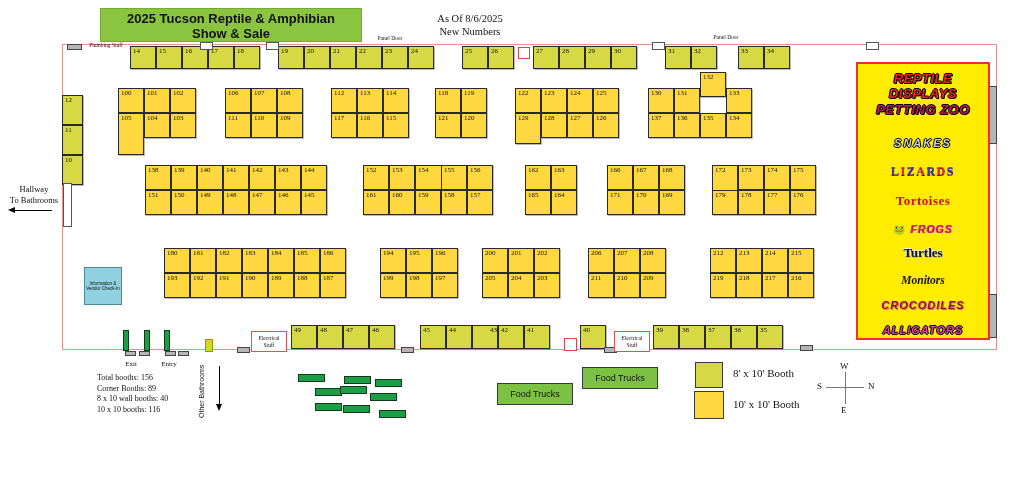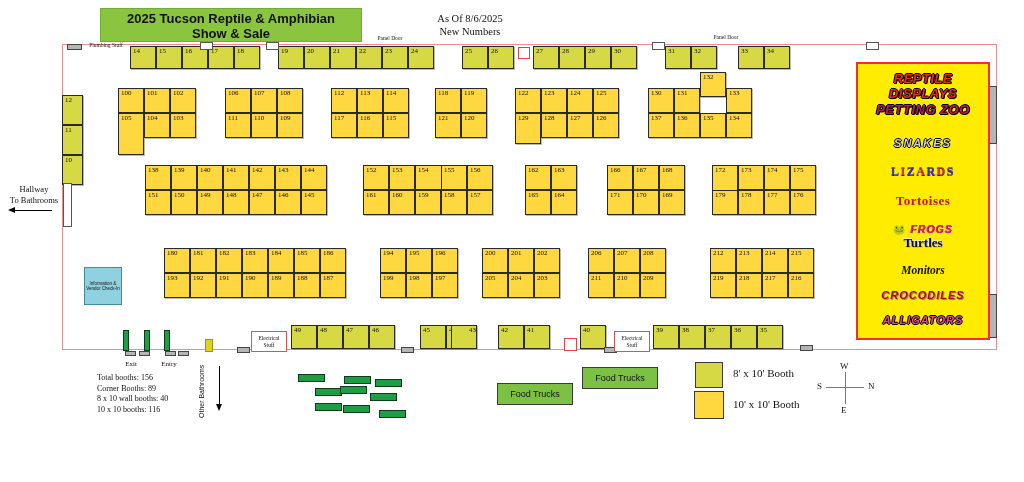--- a/index.html
+++ b/index.html
@@ -76,21 +76,21 @@
      text-shadow:1px 0 #000,-1px 0 #000,0 1px #000,0 -1px #000,1px 1px #000;}
   .dp-snakes{margin-top:20px;font-size:11px;font-style:italic;color:#cfd3d6;letter-spacing:2px;
      text-shadow:1px 0 #000,-1px 0 #000,0 1px #000,0 -1px #000;}
   .dp-lizards{margin-top:15px;font-size:12px;font-family:"Liberation Serif",serif;letter-spacing:1.5px;}
   .lz-b{color:#2b3fd0;text-shadow:0 1px #7a0a0a;}
   .lz-r{color:#e03030;text-shadow:0 1px #20106a;}
   .dp-tortoises{margin-top:14px;font-size:13px;font-family:"Liberation Serif",serif;color:#cc1122;letter-spacing:.5px;}
   .dp-frogs{margin-top:14px;font-size:10.5px;font-style:italic;color:#ee14a0;letter-spacing:1px;
      text-shadow:.6px 0 #7a0050;}
   .frog{font-style:normal;font-size:10px;margin-right:3px;text-shadow:none;color:#2a9e2a;}
-  .dp-turtles{margin-top:0;font-size:13px;font-family:"Liberation Serif",serif;color:#111;
+  .dp-turtles{margin-top:10px;font-size:13px;font-family:"Liberation Serif",serif;color:#111;
      text-shadow:1px 1px 0 #bbb,-1px -1px 0 #eee;}
   .dp-monitors{margin-top:13px;font-size:11.5px;font-style:italic;font-family:"Liberation Serif",serif;color:#111;}
   .dp-crocodiles{margin-top:13px;font-size:11px;font-style:italic;color:#8b1425;letter-spacing:1px;
      text-shadow:1px 1px 0 #e0607a;}
   .dp-alligators{margin-top:13px;font-size:11px;font-style:italic;color:#e040b0;letter-spacing:1px;
      text-shadow:1px 0 #000,-1px 0 #000,0 1px #000,0 -1px #000;}
 </style>
 </head>
 <body>
 
@@ -195,21 +195,21 @@
       </div>
       <div class="booth b-wall" style="left: 369px; top: 325px; width: 26px; height: 24px;">
         <span class="bn">46</span>
       </div>
       <div class="booth b-wall" style="left: 420px; top: 325px; width: 26px; height: 24px;">
         <span class="bn">45</span>
       </div>
       <div class="booth b-wall" style="left: 446px; top: 325px; width: 26px; height: 24px;">
         <span class="bn">44</span>
       </div>
-      <div class="booth b-wall" style="left: 451px; top: 325px; width: 26px; height: 24px; text-align: right;">
+      <div class="booth b-wall" style="left: 472px; top: 325px; width: 26px; height: 24px; text-align: right;">
         <span class="bn">43</span>
       </div>
       <div class="booth b-wall" style="left: 498px; top: 325px; width: 26px; height: 24px;">
         <span class="bn">42</span>
       </div>
       <div class="booth b-wall" style="left: 524px; top: 325px; width: 26px; height: 24px;">
         <span class="bn">41</span>
       </div>
       <div class="booth b-wall" style="left: 580px; top: 325px; width: 26px; height: 24px;">
         <span class="bn">40</span>

